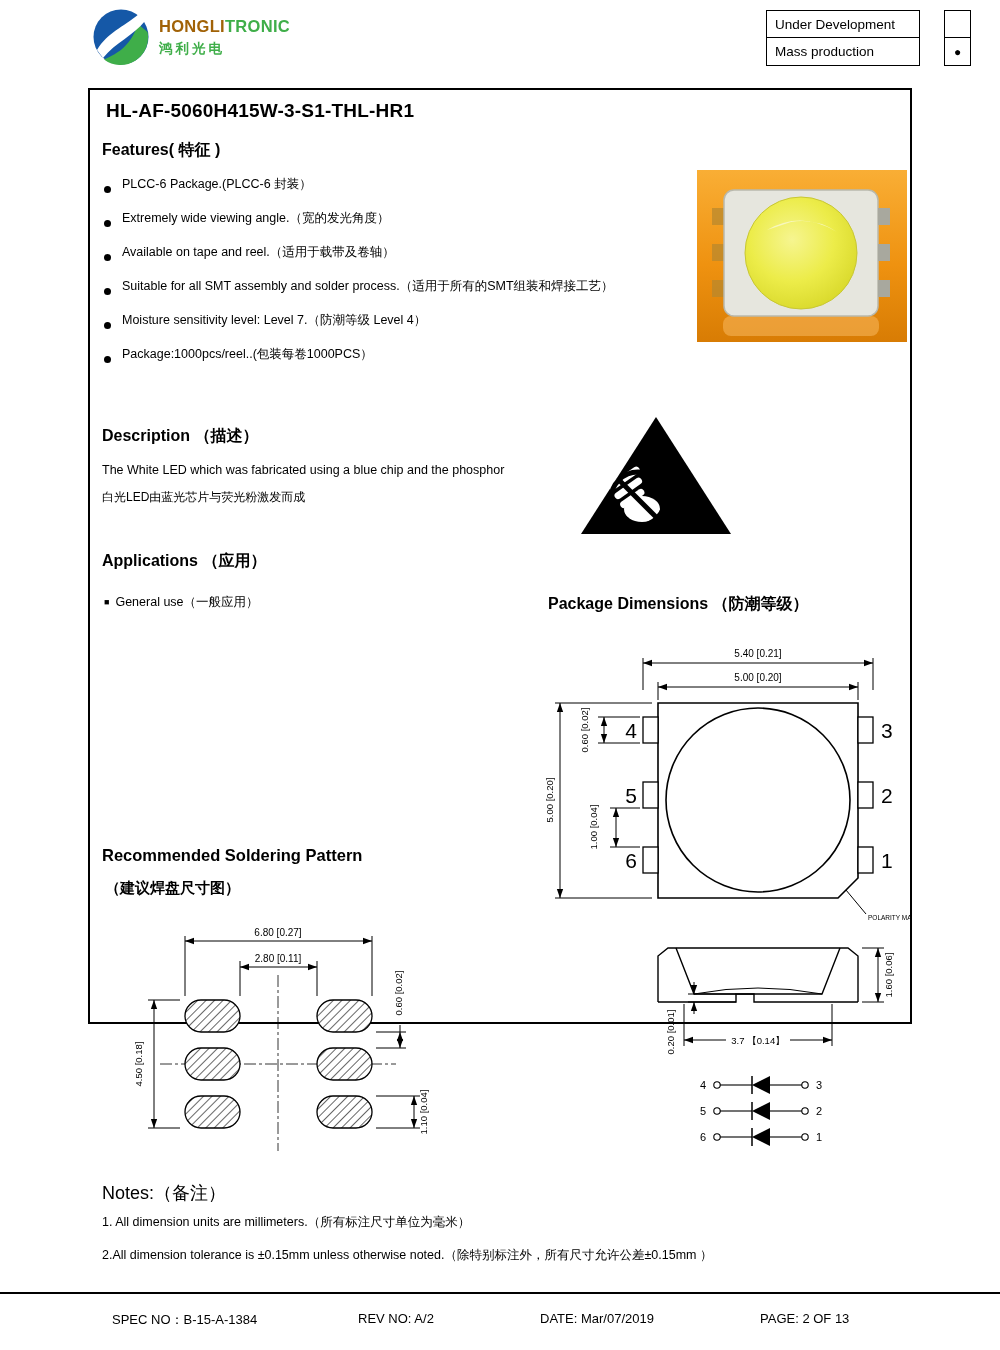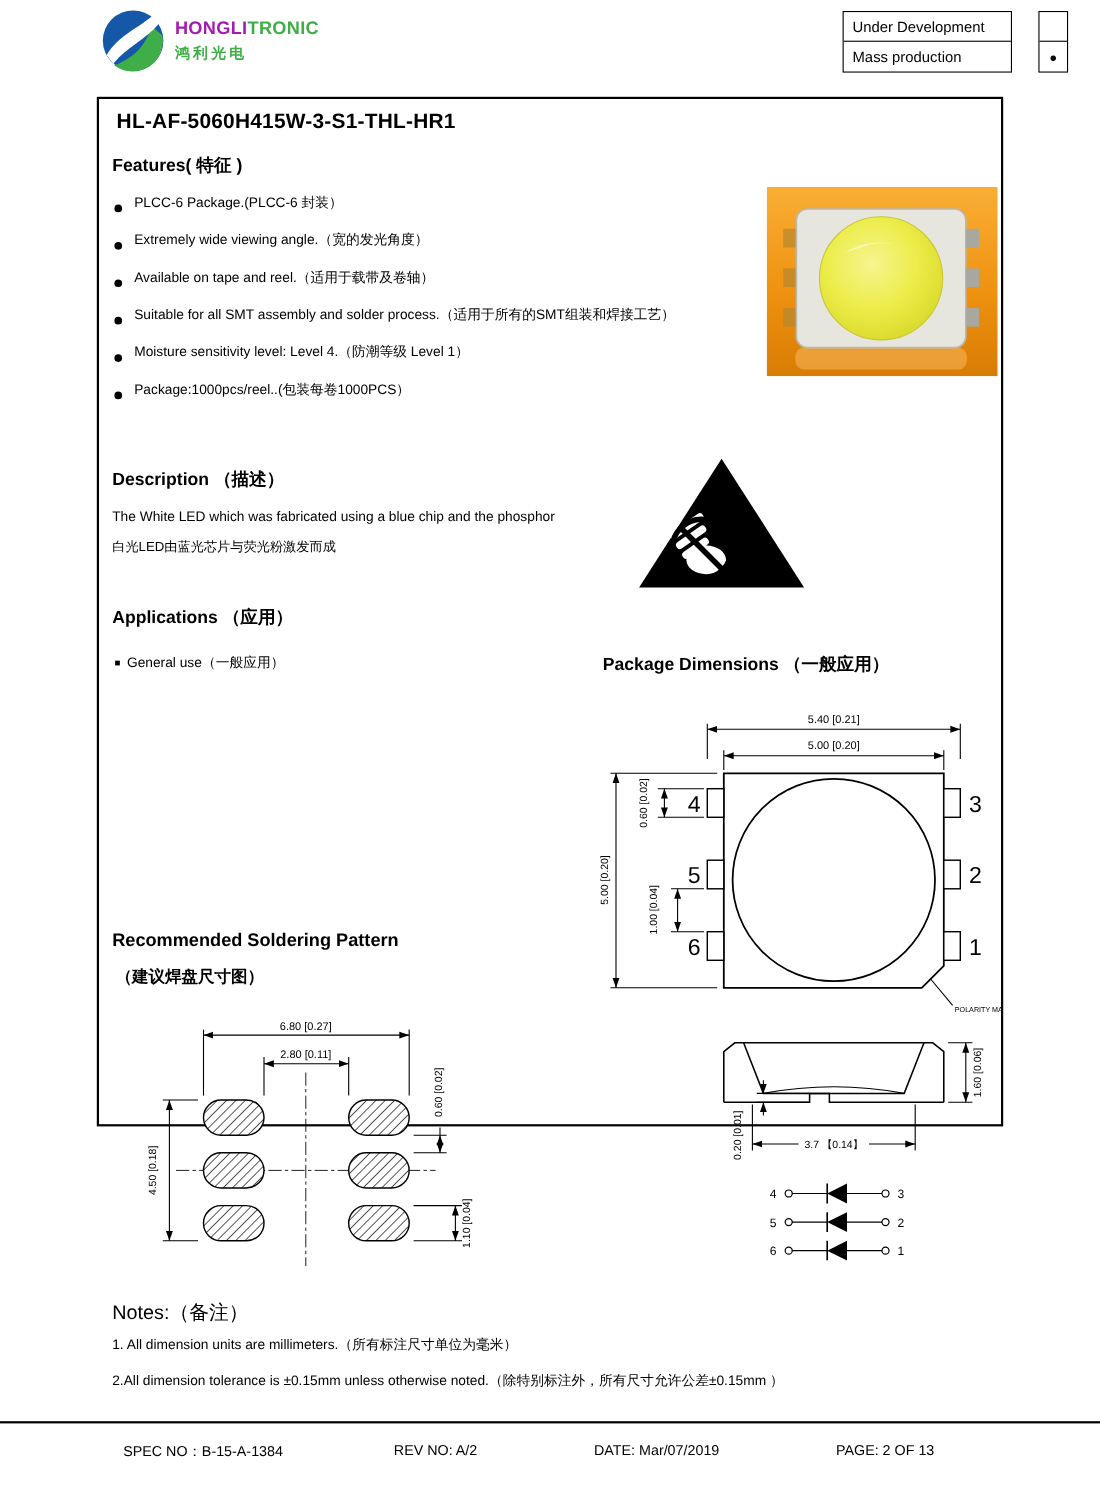--- a/index.html
+++ b/index.html
@@ -4,21 +4,21 @@
 <style>
   html,body{margin:0;padding:0}
   body{width:1000px;height:1350px;background:#fff;color:#000;font-family:"Liberation Sans",sans-serif}
   .page{position:relative;width:1000px;height:1350px;background:#fff;overflow:hidden}
 
   
   .logo-wrap{position:absolute;left:92px;top:8px;display:flex;align-items:flex-start}
   .logo-mark{width:58px;height:58px}
   .brand-text{margin-left:9px;padding-top:9px}
   .brand-line{font-size:16.5px;font-weight:bold;letter-spacing:.3px}
-  .brand-bold{color:#a21caf}
+  .brand-bold{color:#a16207}
   .brand-light{color:#3fae49}
   .brand-cn{font-size:13.5px;color:#3fae49;margin-top:4px;letter-spacing:3px;font-weight:bold}
   .status-wrap{position:absolute;left:766px;top:10px;display:flex;gap:24px}
   .status-labels,.status-inds{border:1.6px solid #000}
   .status-cell{width:152px;height:27px;border-bottom:1.6px solid #000;font-size:13.5px;display:flex;align-items:center;padding-left:8px;box-sizing:border-box}
   .status-cell:last-child{border-bottom:none}
   .status-ind{width:25px;height:27px;border-bottom:1.6px solid #000;display:flex;align-items:center;justify-content:center;font-size:12px;box-sizing:border-box}
   .status-ind:last-child{border-bottom:none}
 
   
@@ -107,21 +107,21 @@
       <li>
           <span class="fdot"></span>
           <span>Available on tape and reel.（适用于载带及卷轴）</span>
         </li>
       <li>
           <span class="fdot"></span>
           <span>Suitable for all SMT assembly and solder process.（适用于所有的SMT组装和焊接工艺）</span>
         </li>
       <li>
           <span class="fdot"></span>
-          <span>Moisture sensitivity level: Level 4.（防潮等级 Level 1）</span>
+          <span>Moisture sensitivity level: Level 7.（防潮等级 Level 4）</span>
         </li>
       <li>
           <span class="fdot"></span>
           <span>Package:1000pcs/reel..(包装每卷1000PCS）</span>
         </li>
     </ul>
 
     <svg class="product-photo" viewBox="0 0 210 172">
       <defs>
         <linearGradient id="phbg" x1="0" y1="0" x2="0" y2="1">
@@ -162,21 +162,21 @@
         <rect x="46" y="90" width="24" height="7" rx="3.5" transform="rotate(-35 58 93)"></rect>
       </g>
       <circle cx="60" cy="84" r="27" fill="none" stroke="#000" stroke-width="5"></circle>
       <line x1="41" y1="65" x2="79" y2="103" stroke="#000" stroke-width="5"></line>
     </svg>
 
 
     <h2 class="sec apps-h">Applications （应用）</h2>
     <p class="app-item"><span class="app-sq">■</span><span>General use（一般应用）</span></p>
 
-    <h2 class="sec pkg-h">Package Dimensions （一般应用）</h2>
+    <h2 class="sec pkg-h">Package Dimensions （防潮等级）</h2>
 
     <svg class="pkg-svg" viewBox="0 0 374 516">
       <defs>
         <marker id="arrP" viewBox="0 0 10 10" refX="10" refY="5" markerWidth="9" markerHeight="9" orient="auto-start-reverse">
           <path d="M0,1.5 L10,5 L0,8.5 Z" fill="#000"></path>
         </marker>
       </defs>
 
       <g stroke="#000" stroke-width="1" fill="none">
         <line x1="103" y1="60" x2="103" y2="28"></line>

